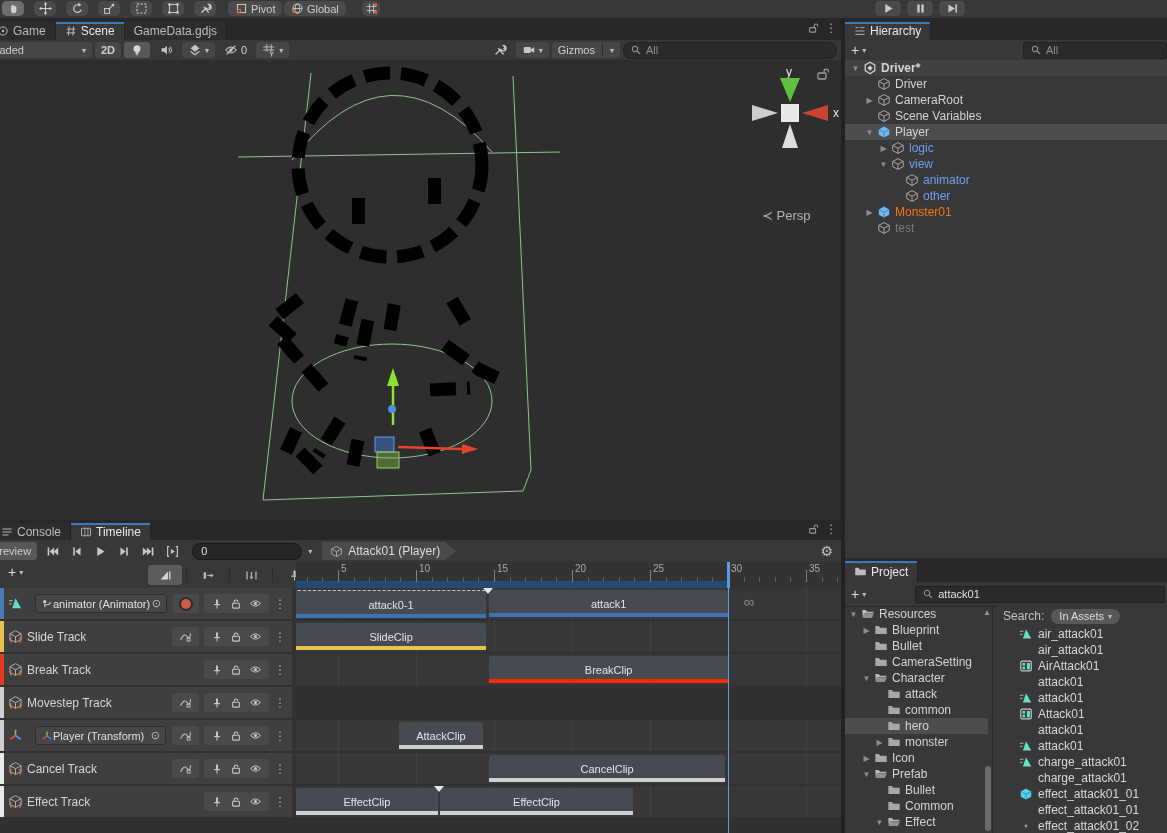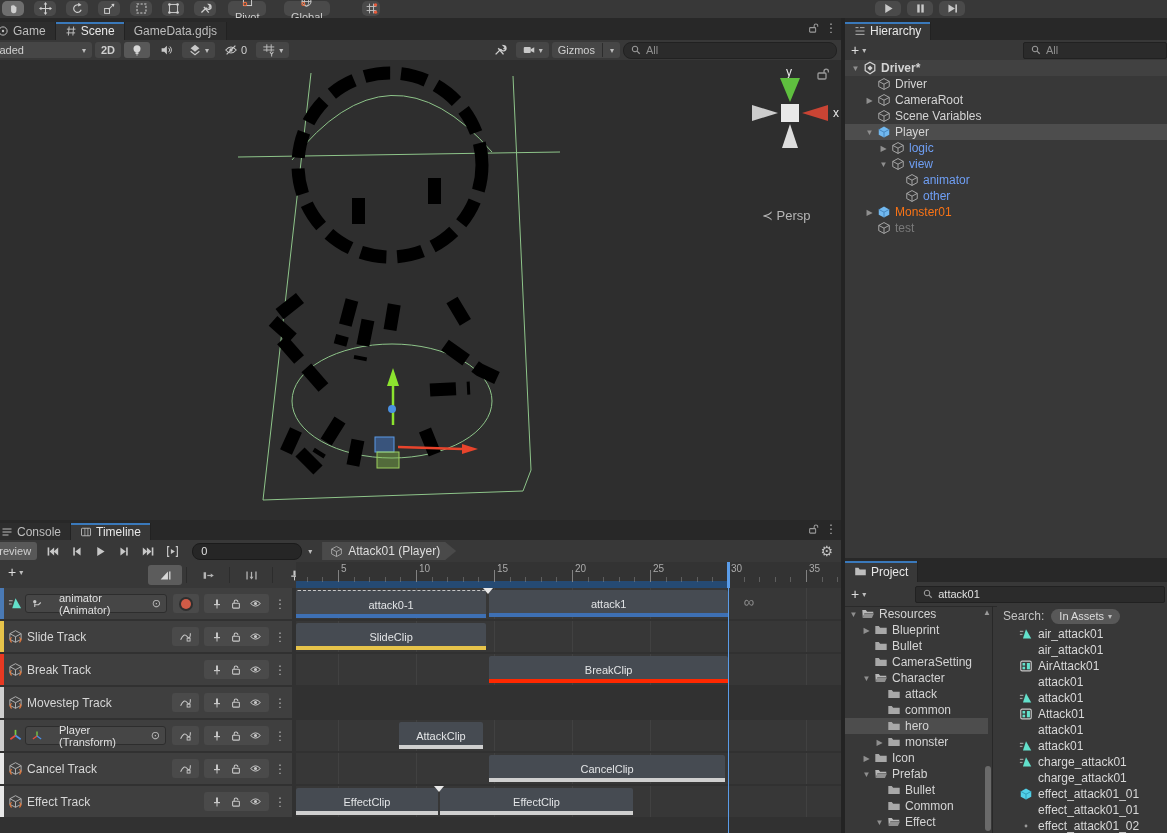--- a/index.html
+++ b/index.html
@@ -4,21 +4,21 @@
 <style>
   html,body{margin:0;padding:0;background:#1e1e1e;}
   #root{position:relative;width:1167px;height:833px;background:#383838;overflow:hidden;
         font-family:"Liberation Sans",sans-serif;font-size:12px;color:#d4d4d4;
         -webkit-font-smoothing:antialiased;}
   .abs{position:absolute;}
   svg.i{display:block;}
   
   #topbar{left:0;top:0;width:1167px;height:18px;background:#383838;border-bottom:1px solid #232323;}
   .tbtn{position:absolute;top:1px;height:15px;border-radius:5px;background:#4a4a4a;
-        display:flex;align-items:center;justify-content:center;padding:0 7px;color:#cfcfcf;font-size:11px;gap:3px;flex-direction:column;}
+        display:flex;align-items:center;justify-content:center;padding:0 7px;color:#cfcfcf;font-size:11px;gap:3px;}
   .tbtn.on{background:#6e6e6e;}
   
   .tabstrip{background:#282828;display:flex;align-items:flex-end;}
   .tab{height:18px;display:flex;align-items:center;gap:4px;padding:0 9px;background:#2d2d2d;
        color:#bdbdbd;font-size:12px;border-right:1px solid #222;position:relative;white-space:nowrap;}
   .tab.active{background:#383838;color:#e8e8e8;}
   .tab.active:before{content:"";position:absolute;left:0;top:0;right:0;height:2px;background:#3a79bb;}
   .corner{position:absolute;right:4px;top:3px;display:flex;align-items:center;gap:6px;color:#9a9a9a;}
   .kebab{color:#b0b0b0;font-size:12px;line-height:1;}
   
@@ -54,22 +54,22 @@
   #rulerLane{position:absolute;left:296px;top:0;width:545px;height:26px;background:#333;overflow:hidden;}
   .rtick{position:absolute;bottom:6px;width:1px;background:#8a8a8a;}
   .rlabel{position:absolute;top:1px;color:#aaa;font-size:10px;}
   #rband{position:absolute;left:0;bottom:0;height:7px;background:#254a73;}
   .ibtn{width:34px;height:20px;display:flex;align-items:center;justify-content:center;border-radius:3px;}
   .ibtn.on{background:#5c5c5c;}
   #tracks{position:absolute;left:0;top:68px;width:100%;height:245px;background:#313131;overflow:hidden;}
   .trk{position:absolute;left:0;width:292px;height:31px;background:#3f3f3f;display:flex;align-items:center;}
   .stripe{width:4px;height:31px;flex:0 0 4px;margin-right:4px;}
   .tname{color:#d6d6d6;font-size:12px;margin-left:4px;flex:1;white-space:nowrap;overflow:hidden;}
-  .pill{height:17px;background:#464646;border:1px solid #2d2d2d;border-radius:3px;display:flex;align-items:center;gap:16px;
-        padding:0 5px;margin-left:2px;color:#e0e0e0;font-size:11px;flex:1;}
+  .pill{height:17px;background:#464646;border:1px solid #2d2d2d;border-radius:3px;display:flex;align-items:center;gap:0;
+        padding:0 5px;margin-left:12px;color:#e0e0e0;font-size:11px;flex:1;}
   .pill .tgt{color:#bdbdbd;margin-left:auto;font-size:11px;}
   .grp{height:19px;background:#4a4a4a;border-radius:3px;display:flex;align-items:center;gap:7px;padding:0 7px;margin-right:5px;color:#c8c8c8;}
   .lane{position:absolute;left:296px;width:545px;height:31px;background:#373737;}
   .clip{position:absolute;top:2px;height:27px;background:#464b52;border-radius:2px 2px 0 0;
         display:flex;align-items:center;justify-content:center;color:#e2e4e6;font-size:11px;overflow:hidden;white-space:nowrap;}
   .clip .cstripe{position:absolute;left:0;right:0;bottom:0;height:4px;}
   .gline{position:absolute;top:0;bottom:0;width:1px;background:rgba(255,255,255,0.05);}
   #playhead{position:absolute;width:1px;background:#5a9ce8;z-index:5;}
   .marker{position:absolute;width:0;height:0;border-left:5px solid transparent;border-right:5px solid transparent;border-top:6px solid #e8e8e8;z-index:4;}
   

